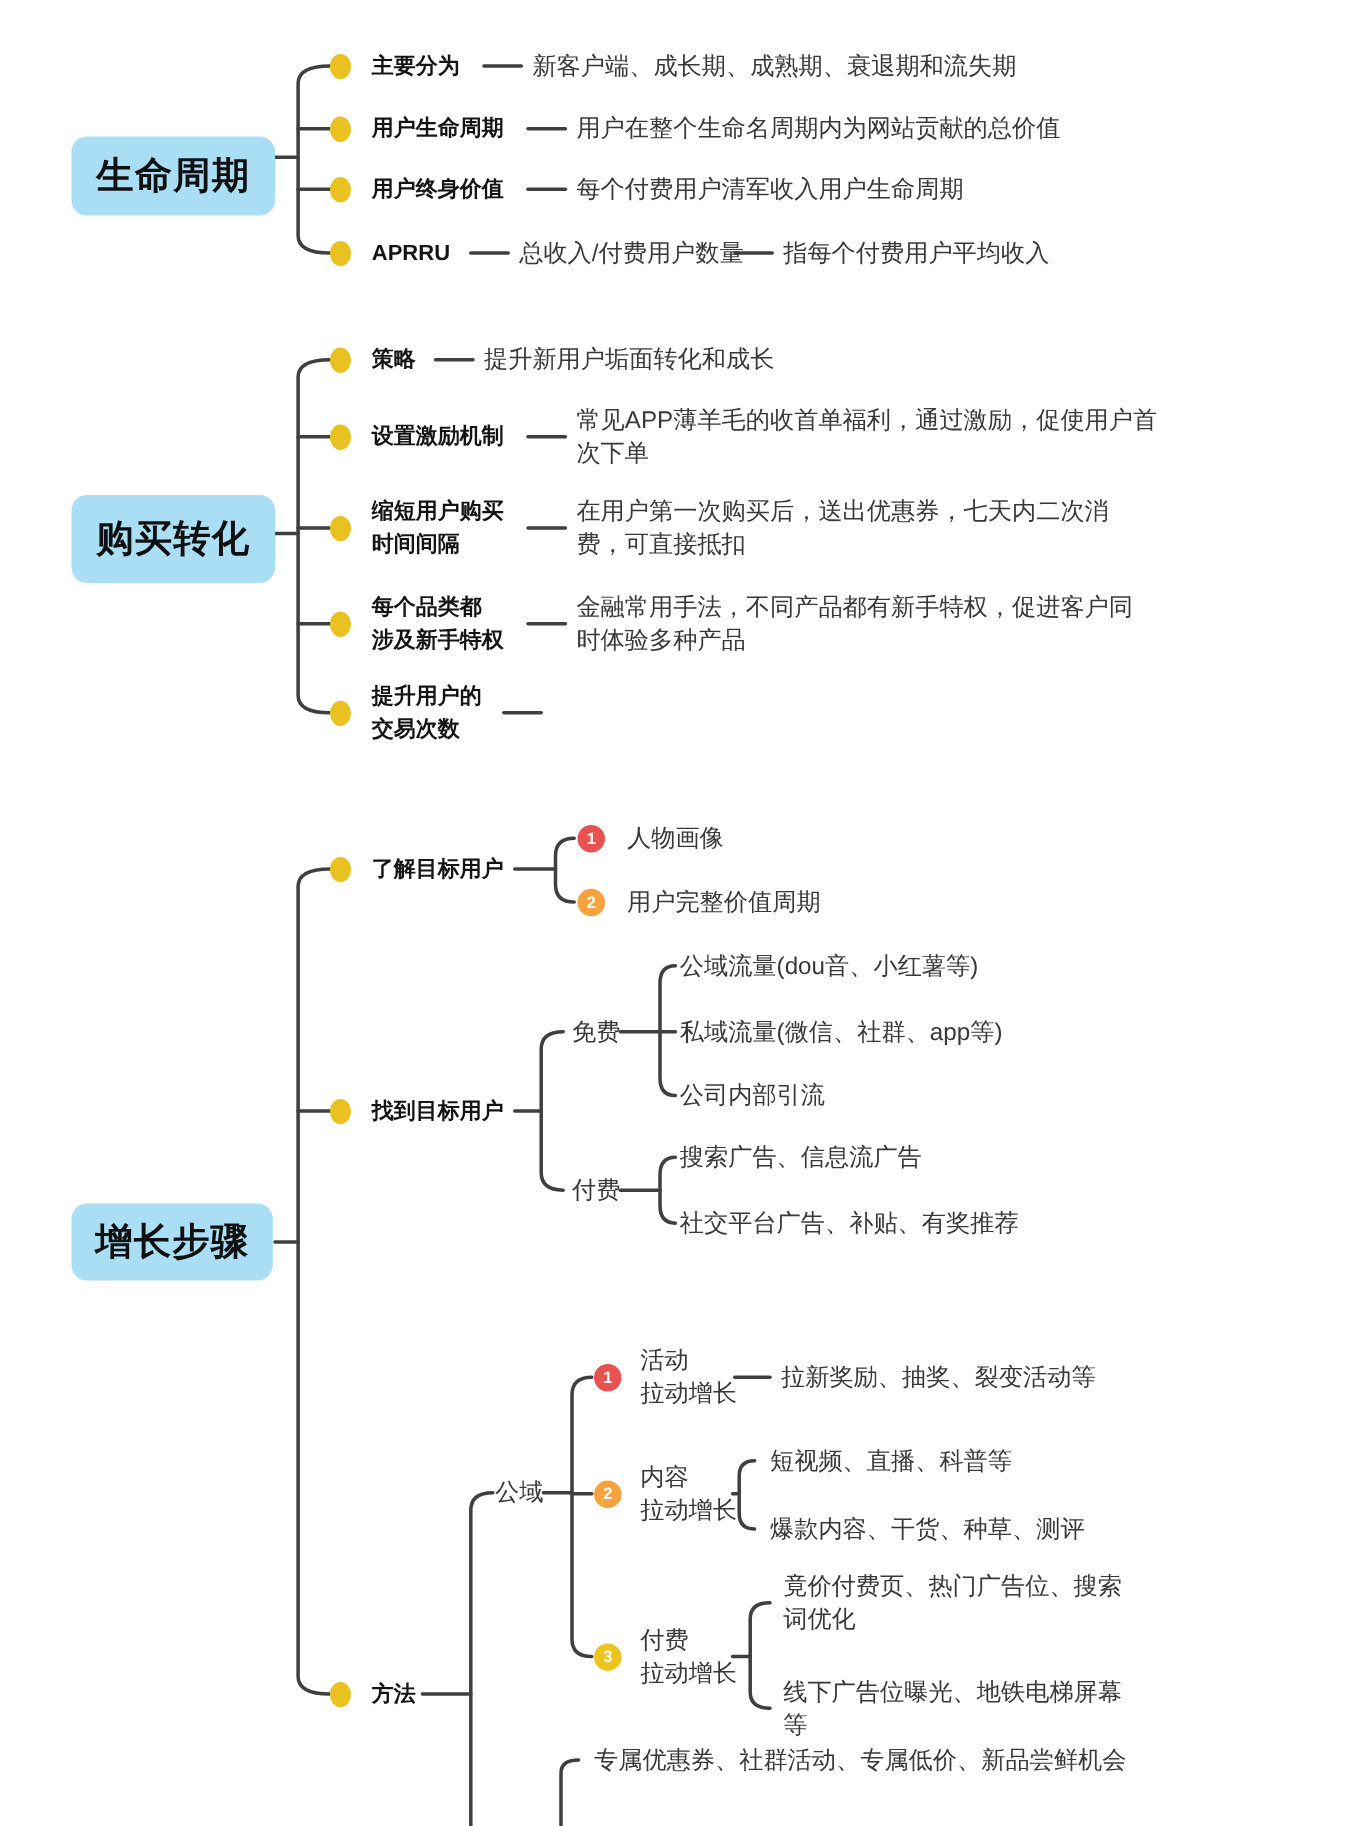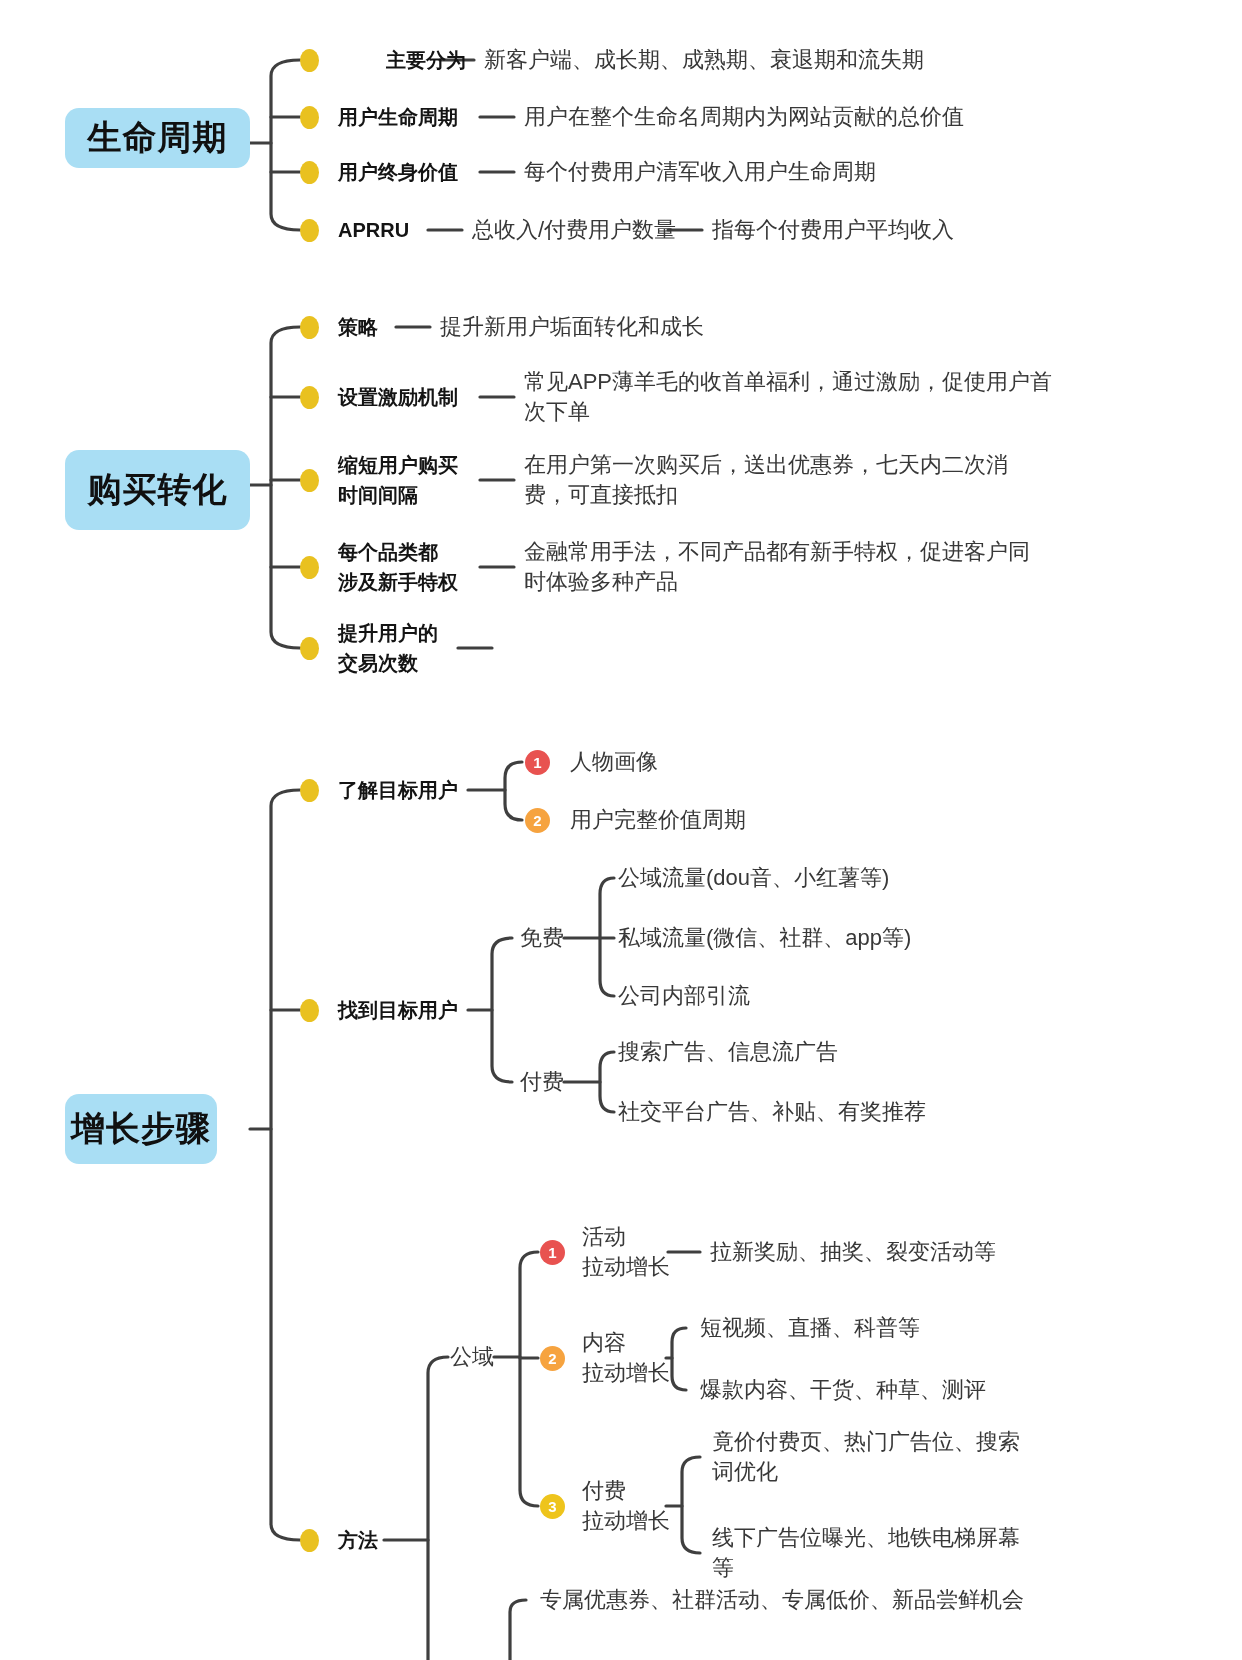--- a/index.html
+++ b/index.html
@@ -70,28 +70,28 @@
     <path d="M 538 1252 Q 520 1252 520 1268 V 1490 Q 520 1506 538 1506"></path>
     <path d="M 520 1358 H 538"></path>
     <path d="M 668 1252 H 700"></path>
     <path d="M 666 1358 H 672"></path>
     <path d="M 686 1328 Q 672 1328 672 1342 V 1376 Q 672 1390 686 1390"></path>
     <path d="M 666 1506 H 682"></path>
     <path d="M 700 1457 Q 682 1457 682 1472 V 1538 Q 682 1553 700 1553"></path>
     <path d="M 510 1662 V 1612 Q 510 1600 526 1600"></path>
   </svg>
 
-  <div class="topic" style="left:65px;top:108px;width:185px;height:60px;">生命周期</div>
+  <div class="topic" style="left:65px;top:124px;width:185px;height:72px;">生命周期</div>
 
   <span class="bullet" style="left:300px;top:49px;"></span>
   <span class="bullet" style="left:300px;top:106px;"></span>
   <span class="bullet" style="left:300px;top:161px;"></span>
   <span class="bullet" style="left:300px;top:219px;"></span>
 
-  <div class="node label" style="left:338px;top:45px;margin-left:48px;">主要分为</div>
+  <div class="node label" style="left:338px;top:45px;">主要分为</div>
   <div class="node" style="left:484px;top:45px;">新客户端、成长期、成熟期、衰退期和流失期</div>
 
   <div class="node label" style="left:338px;top:102px;">用户生命周期</div>
   <div class="node" style="left:524px;top:102px;">用户在整个生命名周期内为网站贡献的总价值</div>
 
   <div class="node label" style="left:338px;top:157px;">用户终身价值</div>
   <div class="node" style="left:524px;top:157px;">每个付费用户清军收入用户生命周期</div>
 
   <div class="node label" style="left:338px;top:215px;">APRRU</div>
   <div class="node" style="left:472px;top:215px;">总收入/付费用户数量</div>
@@ -118,21 +118,21 @@
 费，可直接抵扣</div>
 
   <div class="node label" style="left:338px;top:537px;">每个品类都
 涉及新手特权</div>
   <div class="node" style="left:524px;top:537px;">金融常用手法，不同产品都有新手特权，促进客户同
 时体验多种产品</div>
 
   <div class="node label" style="left:338px;top:618px;">提升用户的
 交易次数</div>
 
-  <div class="topic" style="left:65px;top:1094px;width:152px;height:70px;">增长步骤</div>
+  <div class="topic" style="left:65px;top:1094px;width:183px;height:70px;">增长步骤</div>
 
   <span class="bullet" style="left:300px;top:779px;"></span>
   <span class="bullet" style="left:300px;top:999px;"></span>
   <span class="bullet" style="left:300px;top:1529px;"></span>
 
   <div class="node label" style="left:338px;top:775px;">了解目标用户</div>
   <span class="badge badge-red" style="left:525px;top:750px;">1</span>
   <div class="node" style="left:570px;top:747px;">人物画像</div>
   <span class="badge badge-orange" style="left:525px;top:808px;">2</span>
   <div class="node" style="left:570px;top:805px;">用户完整价值周期</div>

